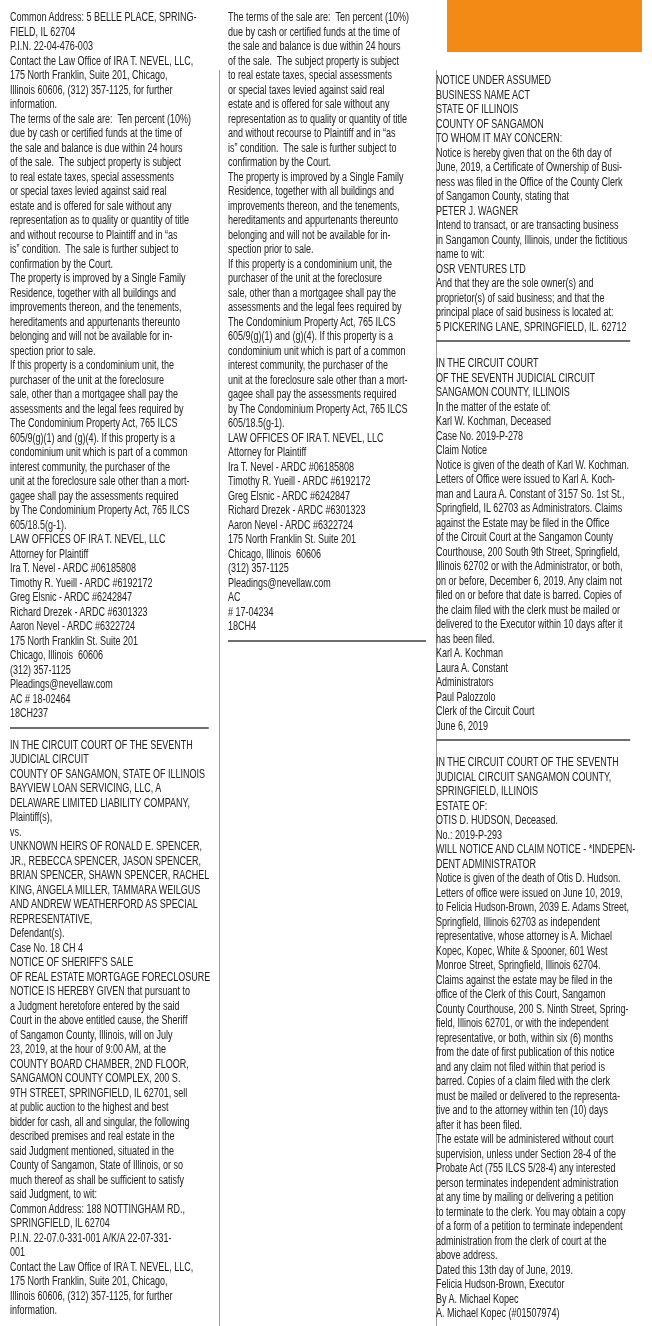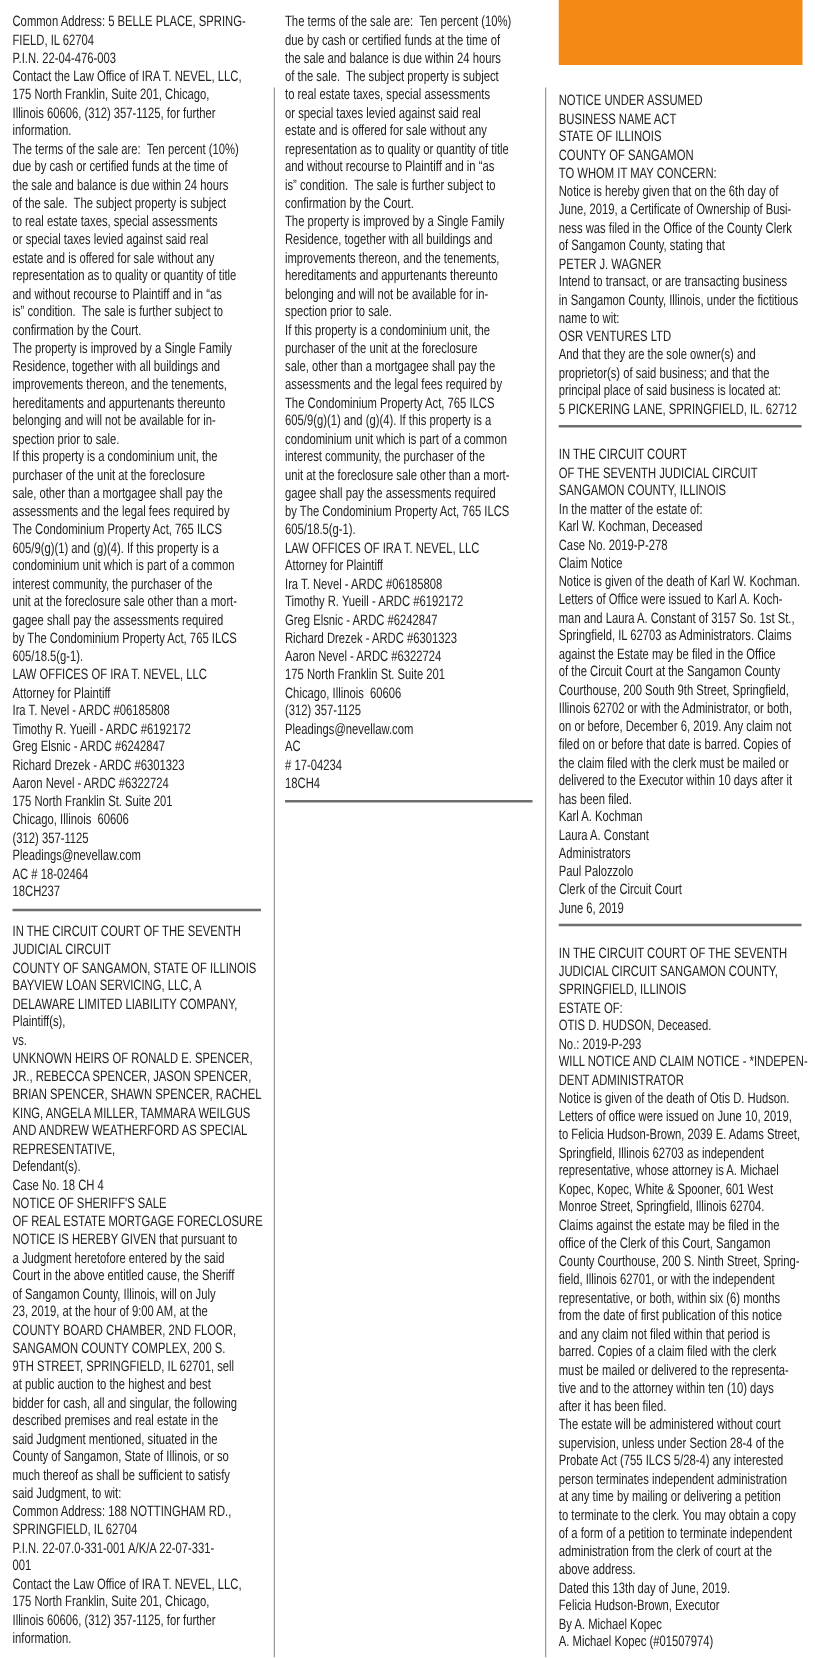--- a/index.html
+++ b/index.html
@@ -33,21 +33,21 @@
   .vdivider {
     position: absolute;
     width: 1px;
     background: #9a9a9a;
   }
   #divider-1 { left: 219px; top: 70px; height: 1256px; }
   #divider-2 { left: 436px; top: 70px; height: 1256px; }
 
   #col1 { left: 10px;  top: 10px; width: 201px; }
   #col2 { left: 228px; top: 10px; width: 200px; }
-  #col3 { left: 447px; top: 73px; width: 196px; }
+  #col3 { left: 436px; top: 73px; width: 196px; }
 
   .ad-banner {
     position: absolute;
     left: 447px; top: 0; width: 195px; height: 52px;
     background: #f28a15;
   }
 </style>
 </head>
 <body>
 

